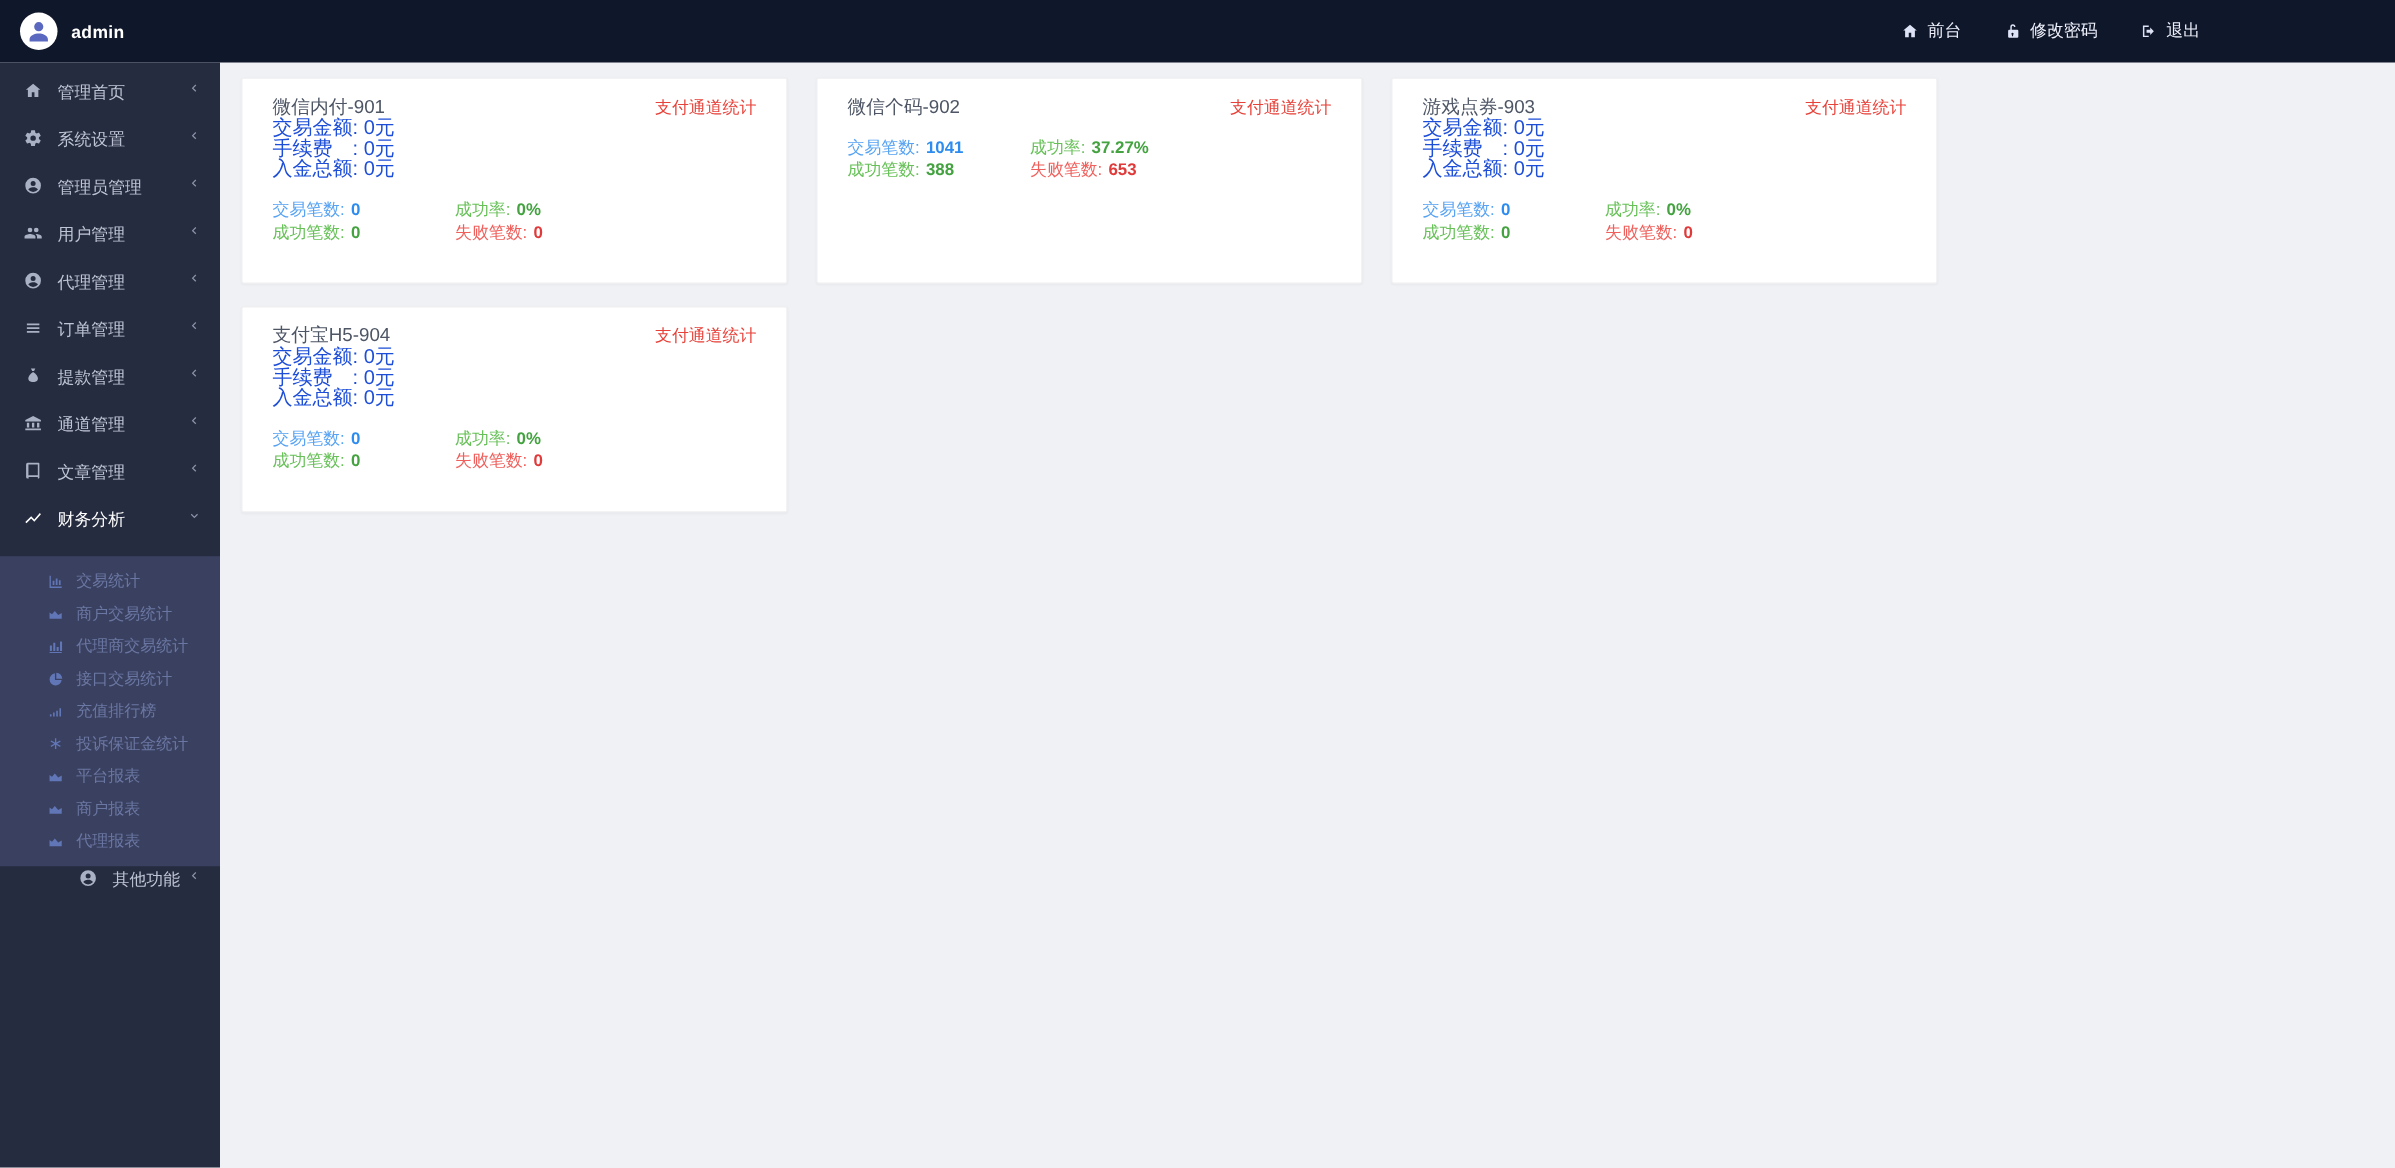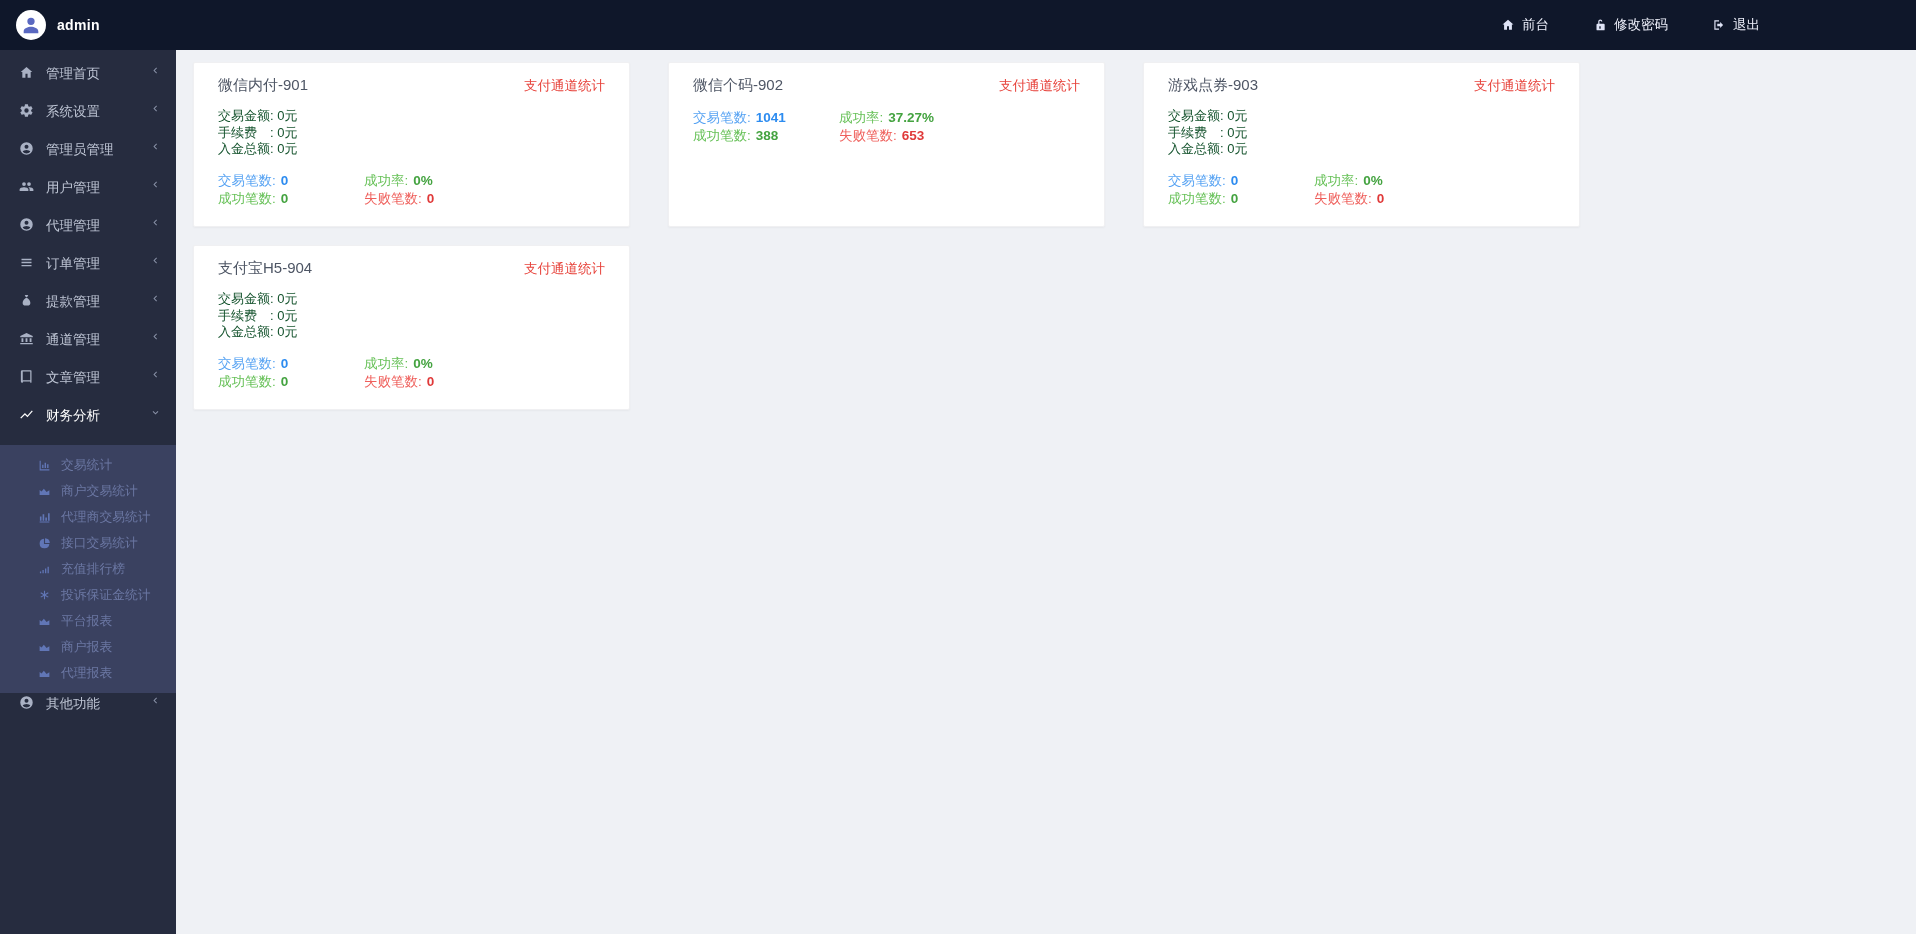--- a/index.html
+++ b/index.html
@@ -7,47 +7,47 @@
   a { text-decoration:none; cursor:pointer; }
   ul { list-style:none; }
   svg.ic { display:block; }
 
   
   .topbar { height:50px; background:#0f172a; display:flex; align-items:center; padding:0 16px; position:relative; z-index:5; }
   .userblock { display:flex; align-items:center; cursor:pointer; }
   .avatar { width:30px; height:30px; border-radius:50%; background:#ffffff; display:flex; align-items:center; justify-content:center; }
   .avatar svg { width:22px; height:22px; fill:#5a68c0; }
   .username { color:#ffffff; font-weight:bold; font-size:14px; margin-left:11px; letter-spacing:.3px; }
-  .top-right { margin-left:auto; margin-right:140px; display:flex; gap:44px;font-family:Liberation Serif, serif; }
+  .top-right { margin-left:auto; margin-right:140px; display:flex; gap:34px;font-family:Liberation Serif, serif; }
   .top-link { display:flex; align-items:center; gap:7px; color:#eef0fb; font-size:13.5px; }
   .top-link svg { width:14px; height:14px; fill:#dfe3f6; }
 
   
   .sidebar { position:absolute; left:0; top:50px; bottom:0; width:176px; background:#262c3f; overflow:hidden; }
   .nav { padding-top:15px; }
   .nav-item { height:38px; display:flex; align-items:flex-start; padding:0 15px 0 18px; color:#bec5d4; font-size:13.5px; cursor:pointer; }
   .nav-item .icon { width:16px; margin-right:12px; color:#a9b1c4; display:flex; justify-content:center; }
   .nav-item .icon svg { width:15px; height:15px; fill:currentColor; }
   .nav-item .chev { margin-left:auto; color:#8b93a9; display:flex; }
   .nav-item .chev svg { width:11px; height:11px; stroke:currentColor; fill:none; stroke-width:2.2; }
   .nav-item.active { color:#ffffff; }
   .nav-item.active .icon { color:#ffffff; }
   .submenu { background:#3a4160; padding:7px 0; }
   .sub-item { height:26px; display:flex; align-items:center; padding-left:37px; color:#6b77a3; font-size:12.8px; cursor:pointer; }
   .sub-item .icon { width:14px; margin-right:10px; color:#6176b6; display:flex; justify-content:center; }
   .sub-item .icon svg { width:13px; height:13px; fill:currentColor; }
 
   
   .main { margin-left:176px; height:884px; display:flex; flex-direction:column; }
-  .content { height:827px; padding:12px 17px; background:#eff1f5; display:flex; flex-wrap:wrap; gap:18px 38px; align-content:flex-start; }
+  .content { height:827px; padding:12px 17px; background:#eff1f5; display:flex; flex-wrap:wrap; gap:18px 23px; align-content:flex-start; }
   .card { width:437px; height:165px; background:#ffffff; border:1px solid #f0f0f2; border-radius:2px; box-shadow:0 1px 2px rgba(0,0,0,.04); padding:13px 24px 0; }
   .card-head { display:flex; justify-content:space-between; align-items:center; }
   .card-title { font-size:15px; color:#4e5665; }
   .card-link { font-size:13.5px; color:#e7423a; }
-  .card-lines { margin-top:13px; font-size:13px; color:#14532d; }
+  .card-lines { font-size:16px; color:#1d4ed8; }
   .card-lines .line { line-height:16.5px; }
   .stat-rows { margin-top:14px; font-size:13.5px; }
   .stat-row { display:flex; line-height:18px; }
   .stat { display:flex; }
   .stat:first-child { width:146px; flex:none; }
   .stat b { margin-left:5px; }
   .stat.blue { color:#57a3f3; } .stat.blue b { color:#2d8cf0; }
   .stat.green { color:#67c158; } .stat.green b { color:#44a340; }
   .stat.red { color:#ef605c; } .stat.red b { color:#e03a3a; }
 
@@ -289,21 +289,21 @@
     </li>
     <li class="sub-item">
       <span class="icon">
           <svg class="ic" viewBox="0 0 24 24">
             <path d="M3 18.5h18V9.8l-5.2 3-5-5.8-4.2 4.9-3.6-2.6z"></path>
           </svg>
         </span>
       <span>代理报表</span>
     </li>
   </ul>
-  <ul class="nav" style="padding-top:2px;">
+  <ul class="nav" style="padding-top:2px;padding-left:44px;">
     <li class="nav-item">
       <span class="icon">
           <svg class="ic" viewBox="0 0 24 24">
             <path d="M12 2a10 10 0 100 20 10 10 0 000-20zm0 4a3.2 3.2 0 110 6.4A3.2 3.2 0 0112 6zm0 14a8 8 0 01-6-2.7c0-2 4-3.1 6-3.1s6 1.1 6 3.1A8 8 0 0112 20z"></path>
           </svg>
         </span>
       <span>其他功能</span>
       <span class="chev">
           <svg class="ic" viewBox="0 0 24 24">
             <polyline points="14.5,6.5 9,12 14.5,17.5"></polyline>

